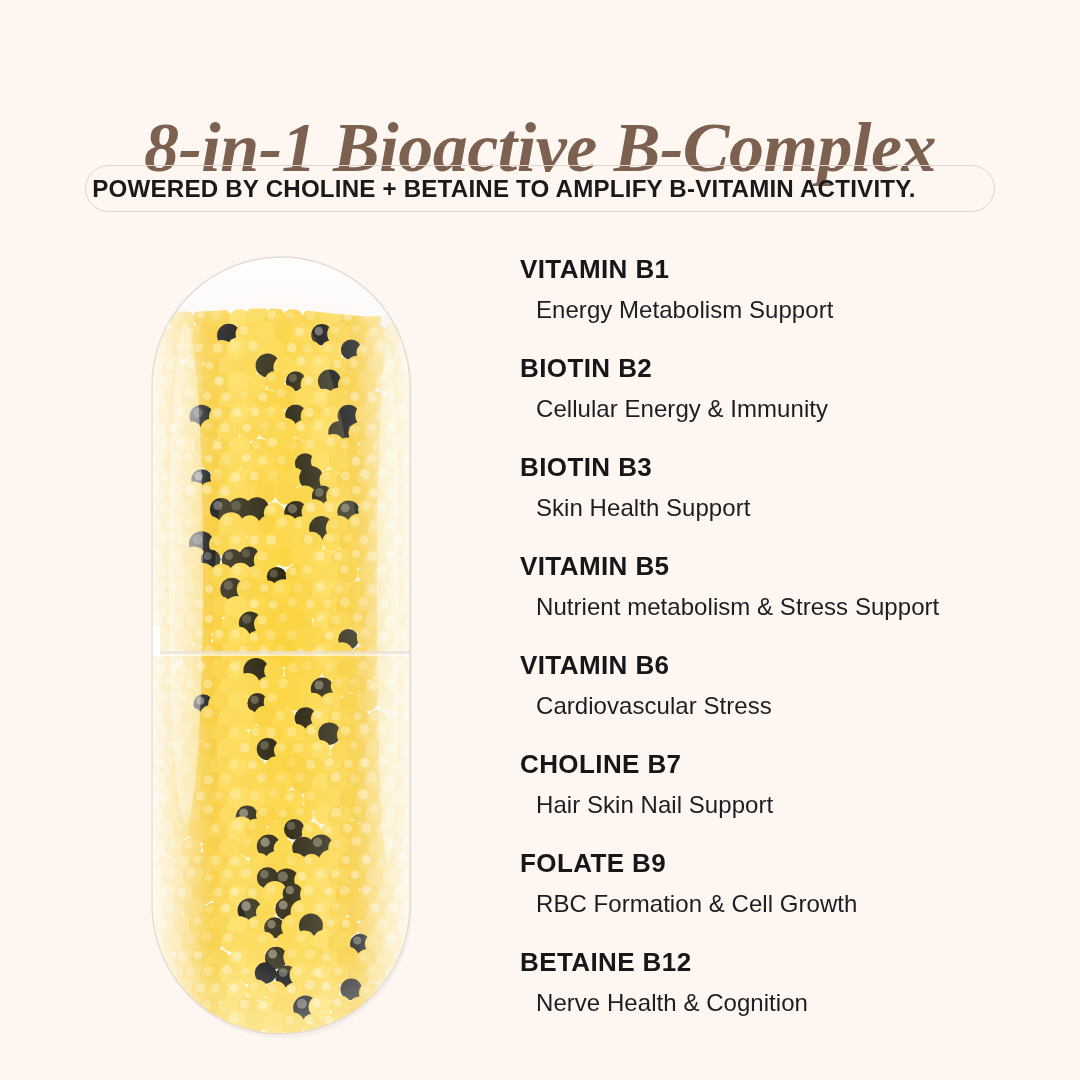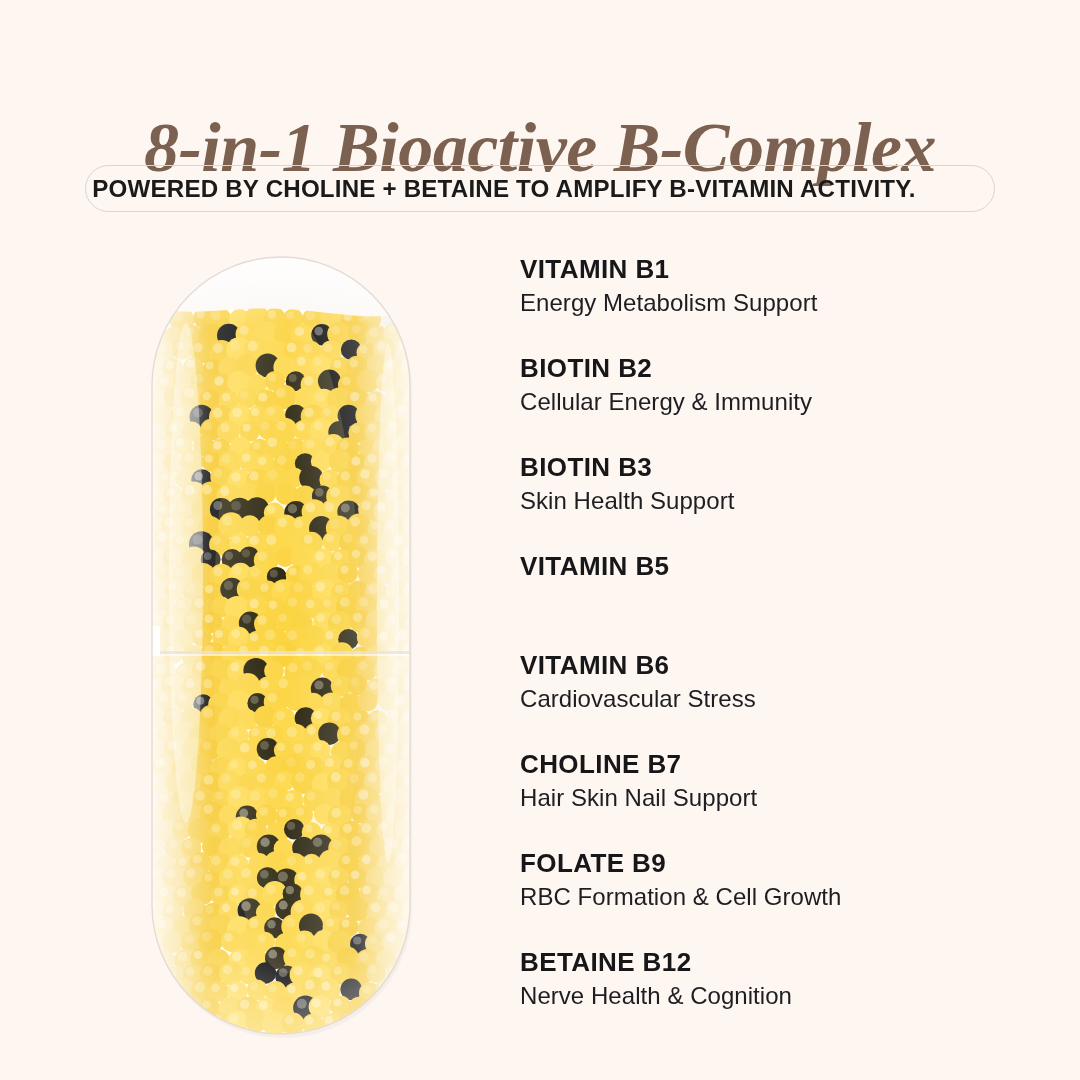--- a/index.html
+++ b/index.html
@@ -97,21 +97,21 @@
     margin: 0 0 9px 0;
     white-space: nowrap;
   }
   .vitamin-desc {
     font-family: "Liberation Sans", sans-serif;
     font-weight: 400;
     font-size: 24px;
     letter-spacing: 0.05px;
     color: #1E1E22;
     line-height: 1.0;
-    margin: 0;
+    margin: 16px;
     white-space: nowrap;
   }
 </style>
 </head>
 <body>
 
 <div id="root">
 
   <h1 class="title">8-in-1 Bioactive B-Complex</h1>
 
@@ -1446,20 +1446,21 @@
     <div class="vitamin-item">
       <p class="vitamin-name">BIOTIN B2</p>
       <p class="vitamin-desc">Cellular Energy &amp; Immunity</p>
     </div>
     <div class="vitamin-item">
       <p class="vitamin-name">BIOTIN B3</p>
       <p class="vitamin-desc">Skin Health Support</p>
     </div>
     <div class="vitamin-item">
       <p class="vitamin-name">VITAMIN B5</p>
+      <p class="vitamin-desc">Nutrient metabolism &amp; Stress Support</p>
     </div>
     <div class="vitamin-item">
       <p class="vitamin-name">VITAMIN B6</p>
       <p class="vitamin-desc">Cardiovascular Stress</p>
     </div>
     <div class="vitamin-item">
       <p class="vitamin-name">CHOLINE B7</p>
       <p class="vitamin-desc">Hair Skin Nail Support</p>
     </div>
     <div class="vitamin-item">

